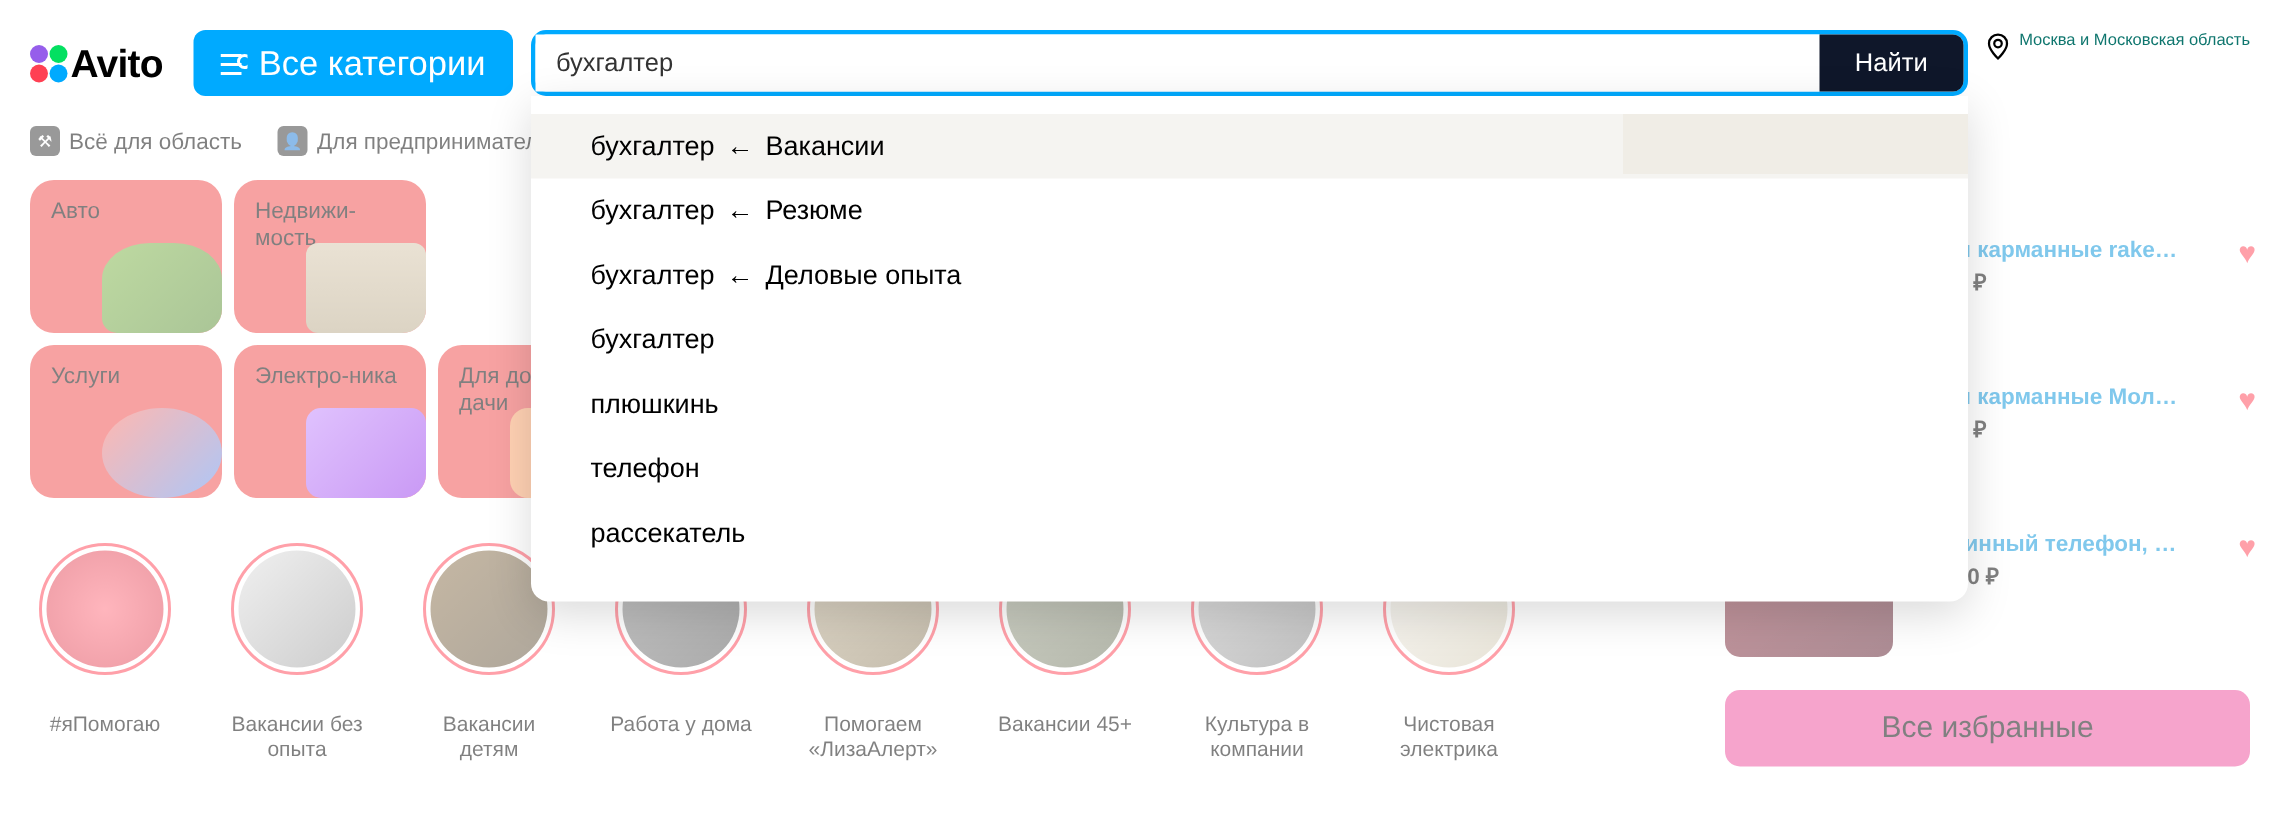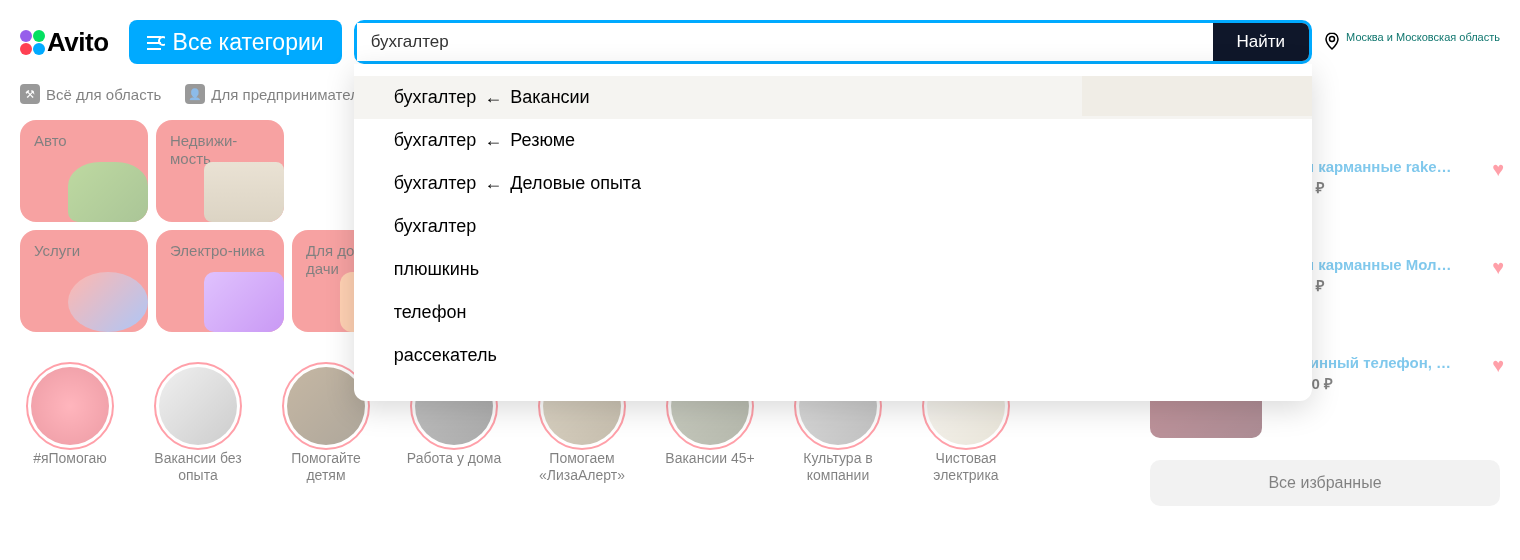--- a/index.html
+++ b/index.html
@@ -1,18 +1,18 @@
 <!DOCTYPE html>
 <html><head>
 <meta charset="utf-8">
 <style>
 * { margin: 0; padding: 0; box-sizing: border-box; }
 body { font-family: -apple-system, BlinkMacSystemFont, "Segoe UI", Arial, sans-serif; background: #fff; width: 1520px; height: 560px; overflow: hidden; position: relative; }
 .overlay { position: absolute; top: 80px; left: 0; right: 0; bottom: 0; background: rgba(255,255,255,0.5); z-index: 5; pointer-events: none; }
-.header { display: flex; align-items: center; padding: 20px 20px 20px 20px; gap: 12px; position: relative; z-index: 10; }
+.header { display: flex; padding: 20px 20px 20px 20px; gap: 12px; position: relative; z-index: 10; }
 .logo { display: flex; align-items: center; gap: 2px; margin-right: 8px; }
 .logo-dots { display: grid; grid-template-columns: 12px 12px; gap: 1px; }
 .logo-dot { width: 12px; height: 12px; border-radius: 50%; }
 .d1 { background: #965eeb; } .d2 { background: #04e061; } .d3 { background: #ff4053; } .d4 { background: #00aaff; }
 .logo-text { font-size: 26px; font-weight: 800; color: #000; letter-spacing: -0.5px; }
 .cat-btn { background: #00aaff; color: #fff; border: none; border-radius: 8px; padding: 0 18px; height: 44px; font-size: 23px; font-weight: 500; display: flex; align-items: center; gap: 8px; cursor: pointer; }
 .cat-icon { display: inline-block; }
 .search-wrap { flex: 1; position: relative; }
 .search-box { display: flex; border: 3px solid #00aaff; border-radius: 10px; overflow: visible; height: 44px; background: #fff; }
 .search-input { flex: 1; border: none; outline: none; padding: 0 14px; font-size: 17px; color: #333; }
@@ -32,21 +32,21 @@
 .cat-card { background: #ef4444; border-radius: 16px; padding: 12px 14px 0; width: 128px; height: 102px; position: relative; overflow: hidden; }
 .cat-title { font-size: 15px; color: #000; line-height: 1.2; }
 .cat-img { position: absolute; bottom: 0; right: 0; width: 80px; height: 60px; border-radius: 8px; }
 .cat-car { background: linear-gradient(135deg, #7cb342, #558b2f); border-radius: 40% 40% 10px 10px; }
 .cat-house { background: linear-gradient(180deg, #d4c4a8, #b8a888); }
 .cat-roller { background: linear-gradient(135deg, #ff7060, #5b8def); border-radius: 50%; }
 .cat-phone { background: linear-gradient(135deg, #c084fc, #9333ea); border-radius: 10px; }
 .cat-sofa { background: #ffa366; border-radius: 12px; }
 .cats-row2 { display: flex; gap: 8px; margin-top: 8px; }
 .stories { display: flex; gap: 28px; margin-top: 30px; }
-.story { display: flex; flex-direction: column; align-items: center; gap: 0; width: 100px; }
+.story { display: flex; flex-direction: column; align-items: center; gap: 24px; width: 100px; }
 .story-ring { width: 88px; height: 88px; border: 2px solid #ff4053; border-radius: 50%; padding: 3px; }
 .story-img { width: 100%; height: 100%; border-radius: 50%; background: #888; }
 .s1 { background: radial-gradient(circle, #ff6b7a, #d93648); }
 .s2 { background: linear-gradient(135deg, #e0e0e0, #999); }
 .s3 { background: linear-gradient(135deg, #8b6f47, #5d4e37); }
 .s4 { background: linear-gradient(135deg, #888, #555); }
 .s5 { background: linear-gradient(135deg, #c0b090, #8a7a5a); }
 .s6 { background: linear-gradient(135deg, #9aa088, #6a7058); }
 .s7 { background: linear-gradient(135deg, #c0c0c0, #808080); }
 .s8 { background: linear-gradient(135deg, #f4f0e8, #d0c8b0); }
@@ -55,21 +55,21 @@
 .sb-title { font-size: 21px; font-weight: 700; margin-bottom: 14px; }
 .fav-item { display: flex; gap: 12px; margin-bottom: 14px; }
 .fav-img { width: 112px; height: 84px; border-radius: 10px; background: #888; flex-shrink: 0; }
 .fi1 { background: linear-gradient(135deg, #d4a574, #8b6f47); }
 .fi2 { background: radial-gradient(circle, #aaa, #666); }
 .fi3 { background: linear-gradient(135deg, #8b2a3a, #5a1a2a); }
 .fav-info { flex: 1; position: relative; }
 .fav-name { color: #0091d9; font-size: 15px; font-weight: 700; white-space: nowrap; overflow: hidden; text-overflow: ellipsis; max-width: 190px; }
 .fav-price { font-size: 15px; font-weight: 700; margin-top: 2px; }
 .heart { position: absolute; right: -4px; top: 0; color: #ff4053; font-size: 20px; }
-.fav-all-btn { width: 100%; background: #e5e5e5; border: none; border-radius: 10px; padding: 14px; font-size: 16px; cursor: pointer; margin-top: 8px; }
+.fav-all-btn { width: 100%; background: #ec4899; border: none; border-radius: 10px; padding: 14px; font-size: 20px; cursor: pointer; margin-top: 8px; }
 </style>
 </head>
 <body>
 
 <div class="header">
   <div class="logo">
     <div class="logo-dots">
       <div class="logo-dot d1"></div>
         <div class="logo-dot d2"></div>
       <div class="logo-dot d3"></div>
@@ -170,21 +170,21 @@
       <div class="story">
           <div class="story-ring">
             <div class="story-img s2"></div>
           </div>
           <div class="story-label">Вакансии без опыта</div>
         </div>
       <div class="story">
           <div class="story-ring">
             <div class="story-img s3"></div>
           </div>
-          <div class="story-label">Помогайте детям</div>
+          <div class="story-label">Вакансии детям</div>
         </div>
       <div class="story">
           <div class="story-ring">
             <div class="story-img s4"></div>
           </div>
           <div class="story-label">Работа у дома</div>
         </div>
       <div class="story">
           <div class="story-ring">
             <div class="story-img s5"></div>

